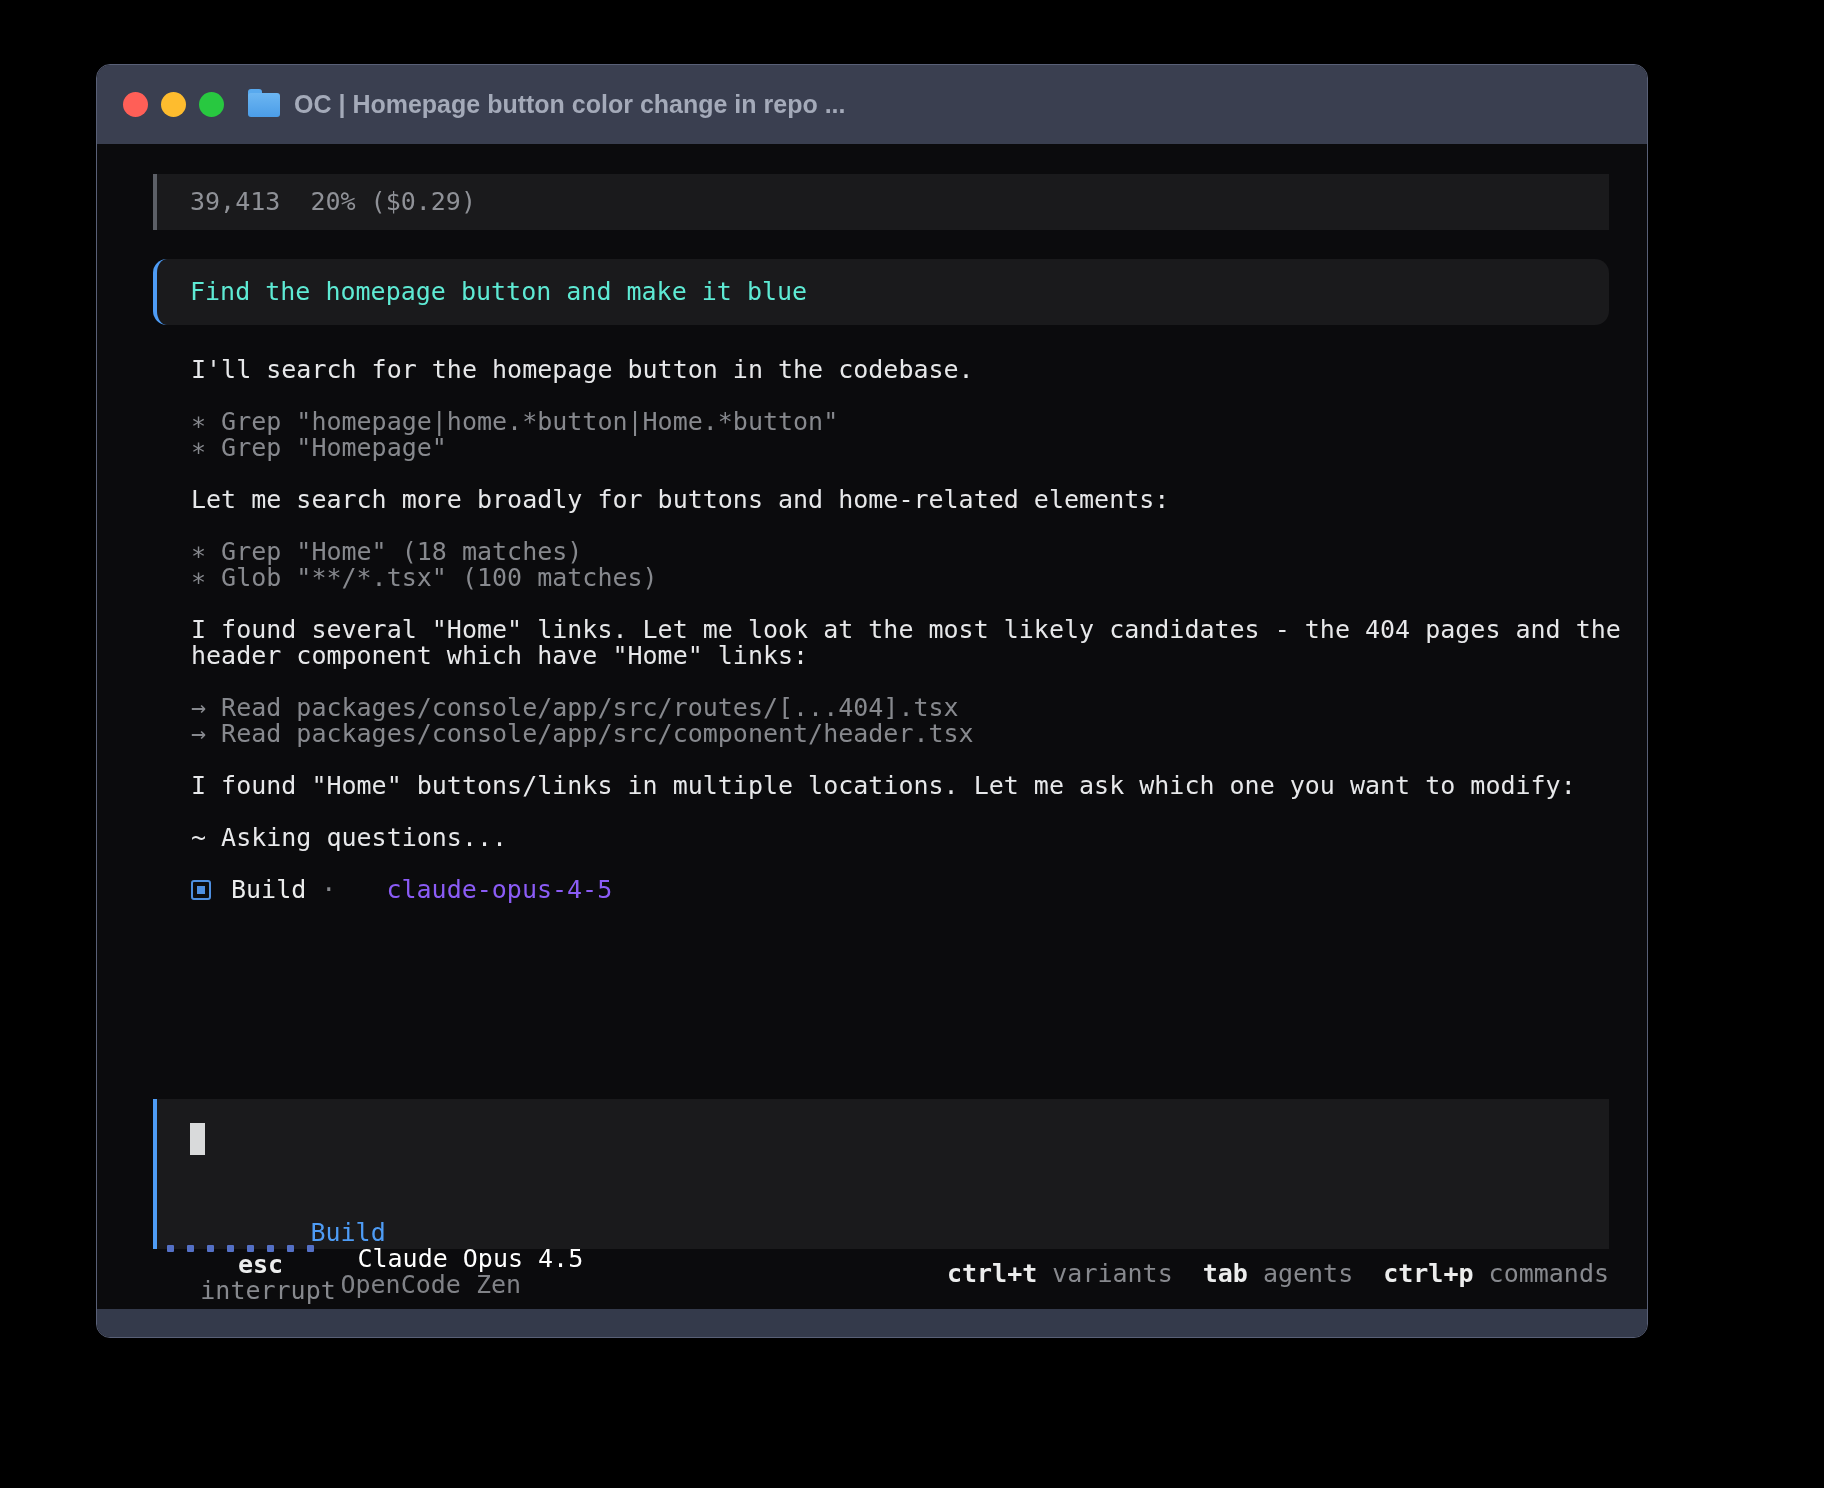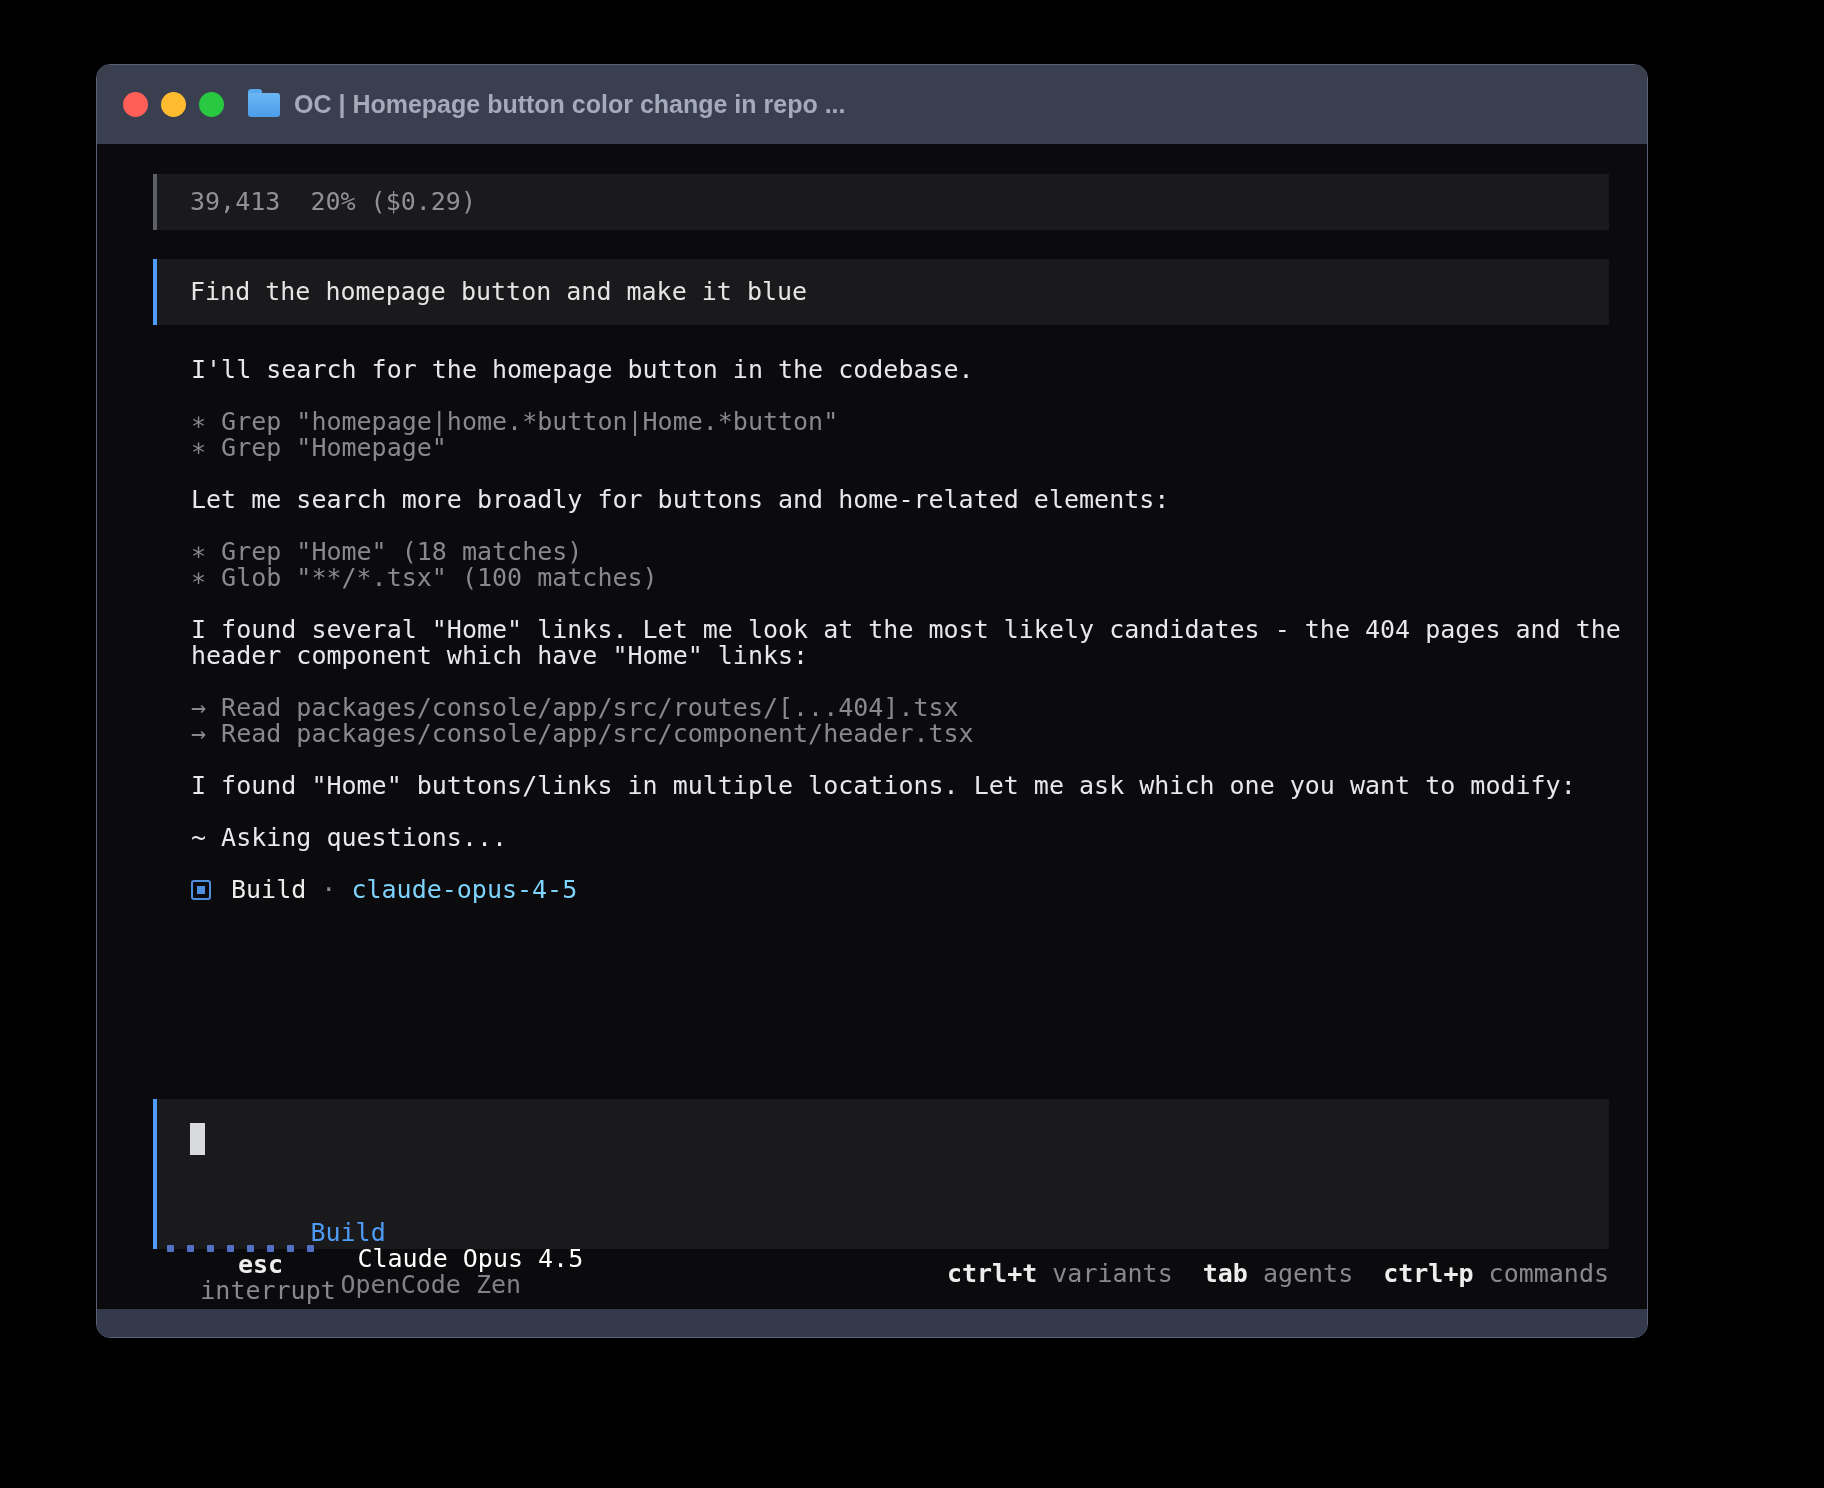--- a/index.html
+++ b/index.html
@@ -53,42 +53,42 @@
     display: flex; justify-content: space-between; align-items: center;
     white-space: pre;
   }
   .header-title { font-weight: bold; color: #eceded; }
   .header-stats { color: #8f9197; }
 
   .user-panel {
     margin-top: 29px;
     border-left: 4px solid #4e9cf5;
     padding: 20px 33px;
-    white-space: pre; color: #e5e5e5;
+    white-space: pre; color: #5eead4; border-radius: 14px;
   }
 
   .conversation { margin-top: 32px; padding-left: 38px; }
   .tline { height: 26px; white-space: pre; }
   .tline.text { color: #e7e8ea; }
   .tline.tool { color: #87898e; }
   .tline.blank { color: transparent; }
 
   .status-row {
     margin-top: 26px; height: 26px; padding-left: 38px;
     display: flex; align-items: center; white-space: pre;
   }
   .build-icon {
     width: 20px; height: 20px; border: 2px solid #4e8fe0; border-radius: 3px;
     display: flex; align-items: center; justify-content: center;
     margin-right: 20px;
   }
   .build-icon .inner { width: 8px; height: 8px; background: #4e8fe0; }
   .status-agent { color: #eceded; }
   .status-sep { color: #87898e; }
-  .status-model { color: #7dd3fc; }
+  .status-model { color: #8b5cf6; margin-left: 35px; }
 
   
   .input-panel {
     margin-top: auto;
     border-left: 4px solid #4e9cf5;
     background: #1a1a1c;
     padding: 24px 33px 27px;
     height: 150px;
   }
   .cursor-block { width: 15px; height: 32px; background: #d9dadb; }

